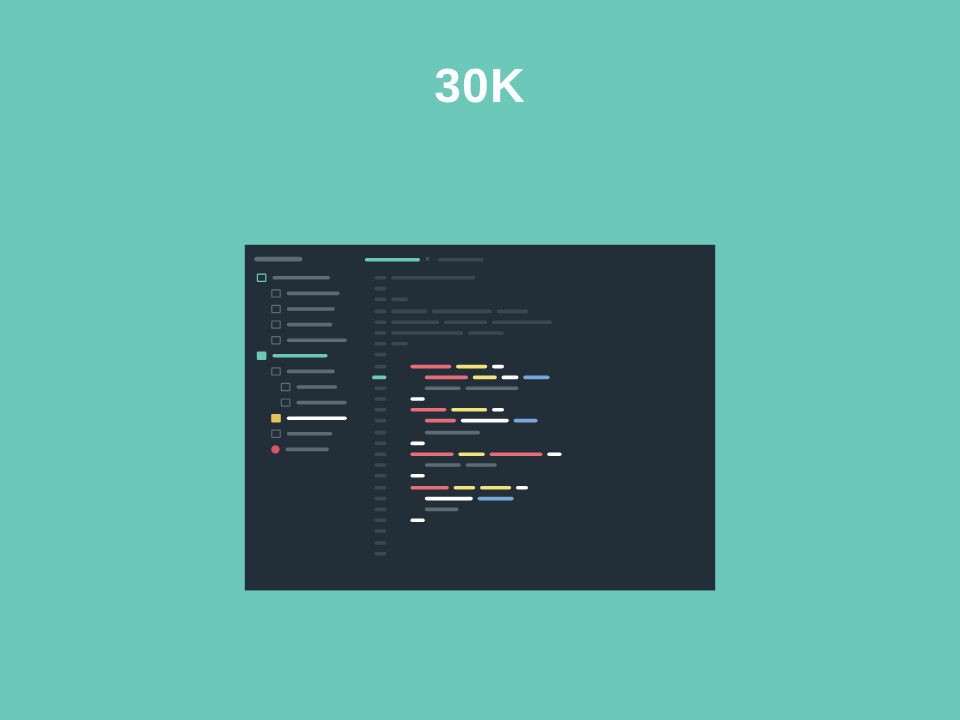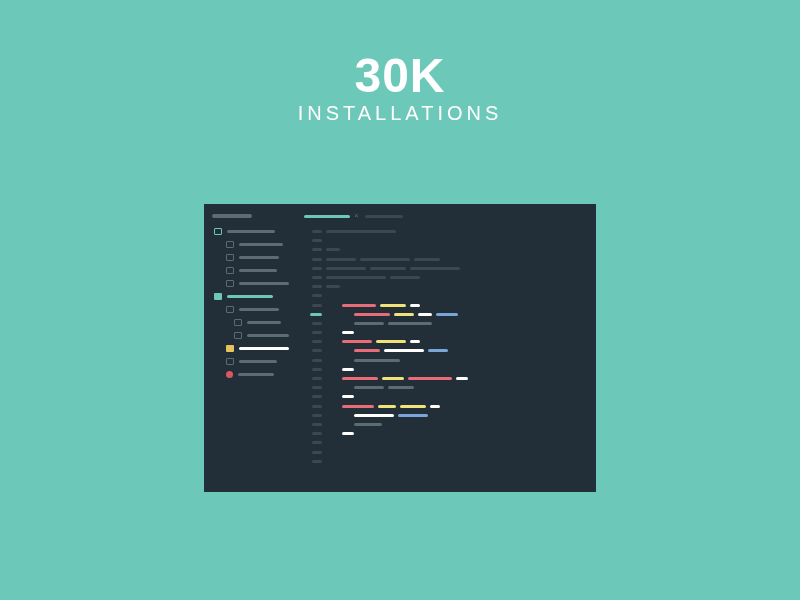--- a/index.html
+++ b/index.html
@@ -12,21 +12,21 @@
   flex-direction: column;
   align-items: center;
   position: relative;
 }
 .headline {
   margin-top: 52px;
   text-align: center;
   color: #ffffff;
 }
 .headline .big {
-  font-size: 48px;
+  font-size: 40px;
   font-weight: 700;
   letter-spacing: 1px;
   line-height: 1;
 }
 .headline .sub {
   font-size: 20px;
   font-weight: 300;
   letter-spacing: 4px;
   margin-top: 2px;
 }
@@ -136,21 +136,20 @@
 .tok {
   height: 3px;
   border-radius: 2px;
 }
 </style>
 </head>
 <body>
 
 <div class="headline">
   <div class="big">30K</div>
-  <div class="sub">INSTALLATIONS</div>
 </div>
 
 <div class="editor">
   <div class="sidebar">
     <div class="project-bar"></div>
     <div id="tree">
         <div class="tree-row">
           <div class="ticon folder"></div>
           <div class="tlabel" style="width: 48px; background: rgb(93, 107, 115);"></div>
         </div>

